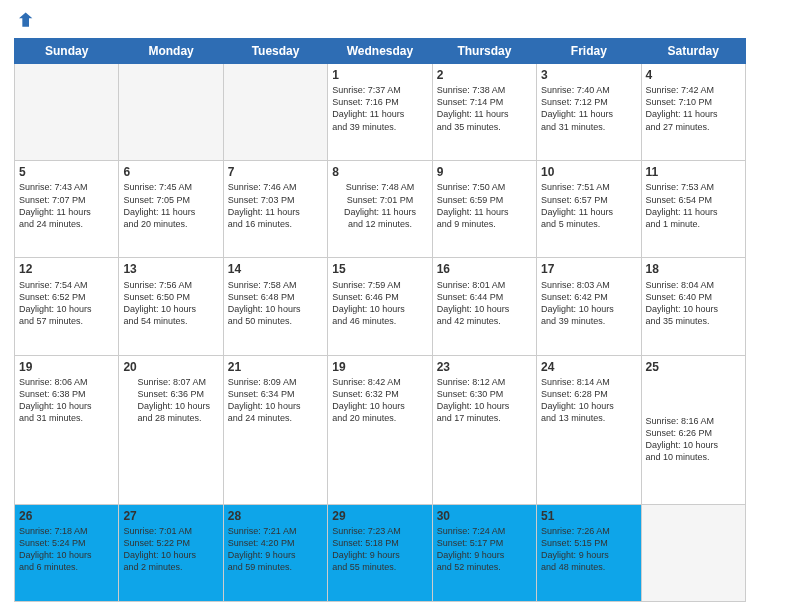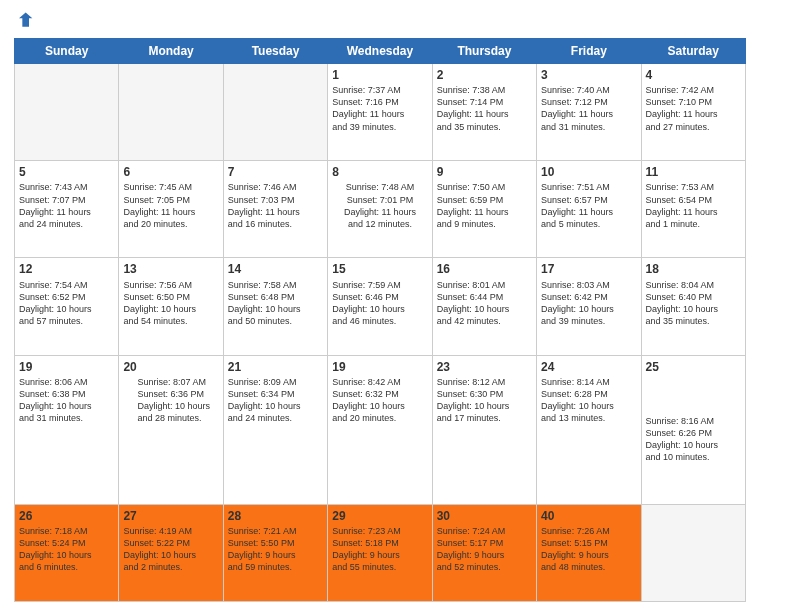--- a/index.html
+++ b/index.html
@@ -84,21 +84,21 @@
       font-weight: bold;
       display: block;
       margin-bottom: 1px;
     }
     .day-info {
       font-size: 9px;
       color: #333;
       line-height: 1.35;
     }
     .last-row td {
-      background: #f97316;
+      background: #0ea5e9;
     }
   </style>
 </head>
 <body>
 
 <div class="page">
   <div class="header">
     <div class="logo">
       <svg class="logo-icon" viewBox="0 0 24 24">
         <polygon points="14,3 22,10 18,10 18,20 10,20 10,10 6,10" fill="#2e6db4"></polygon>
@@ -316,48 +316,48 @@
         <tr class="last-row">
           <td>
             <span class="day-number">26</span>
             <div class="day-info" style="white-space: pre-line;">Sunrise: 7:18 AM
 Sunset: 5:24 PM
 Daylight: 10 hours
 and 6 minutes.</div>
           </td>
           <td>
             <span class="day-number">27</span>
-            <div class="day-info" style="white-space: pre-line;">Sunrise: 4:19 AM
+            <div class="day-info" style="white-space: pre-line;">Sunrise: 7:01 AM
 Sunset: 5:22 PM
 Daylight: 10 hours
 and 2 minutes.</div>
           </td>
           <td>
             <span class="day-number">28</span>
             <div class="day-info" style="white-space: pre-line;">Sunrise: 7:21 AM
-Sunset: 5:50 PM
+Sunset: 4:20 PM
 Daylight: 9 hours
 and 59 minutes.</div>
           </td>
           <td>
             <span class="day-number">29</span>
             <div class="day-info" style="white-space: pre-line;">Sunrise: 7:23 AM
 Sunset: 5:18 PM
 Daylight: 9 hours
 and 55 minutes.</div>
           </td>
           <td>
             <span class="day-number">30</span>
             <div class="day-info" style="white-space: pre-line;">Sunrise: 7:24 AM
 Sunset: 5:17 PM
 Daylight: 9 hours
 and 52 minutes.</div>
           </td>
           <td>
-            <span class="day-number">40</span>
+            <span class="day-number">51</span>
             <div class="day-info" style="white-space: pre-line;">Sunrise: 7:26 AM
 Sunset: 5:15 PM
 Daylight: 9 hours
 and 48 minutes.</div>
           </td>
           <td class="empty"></td>
         </tr>
       </tbody>
   </table>
 </div>

